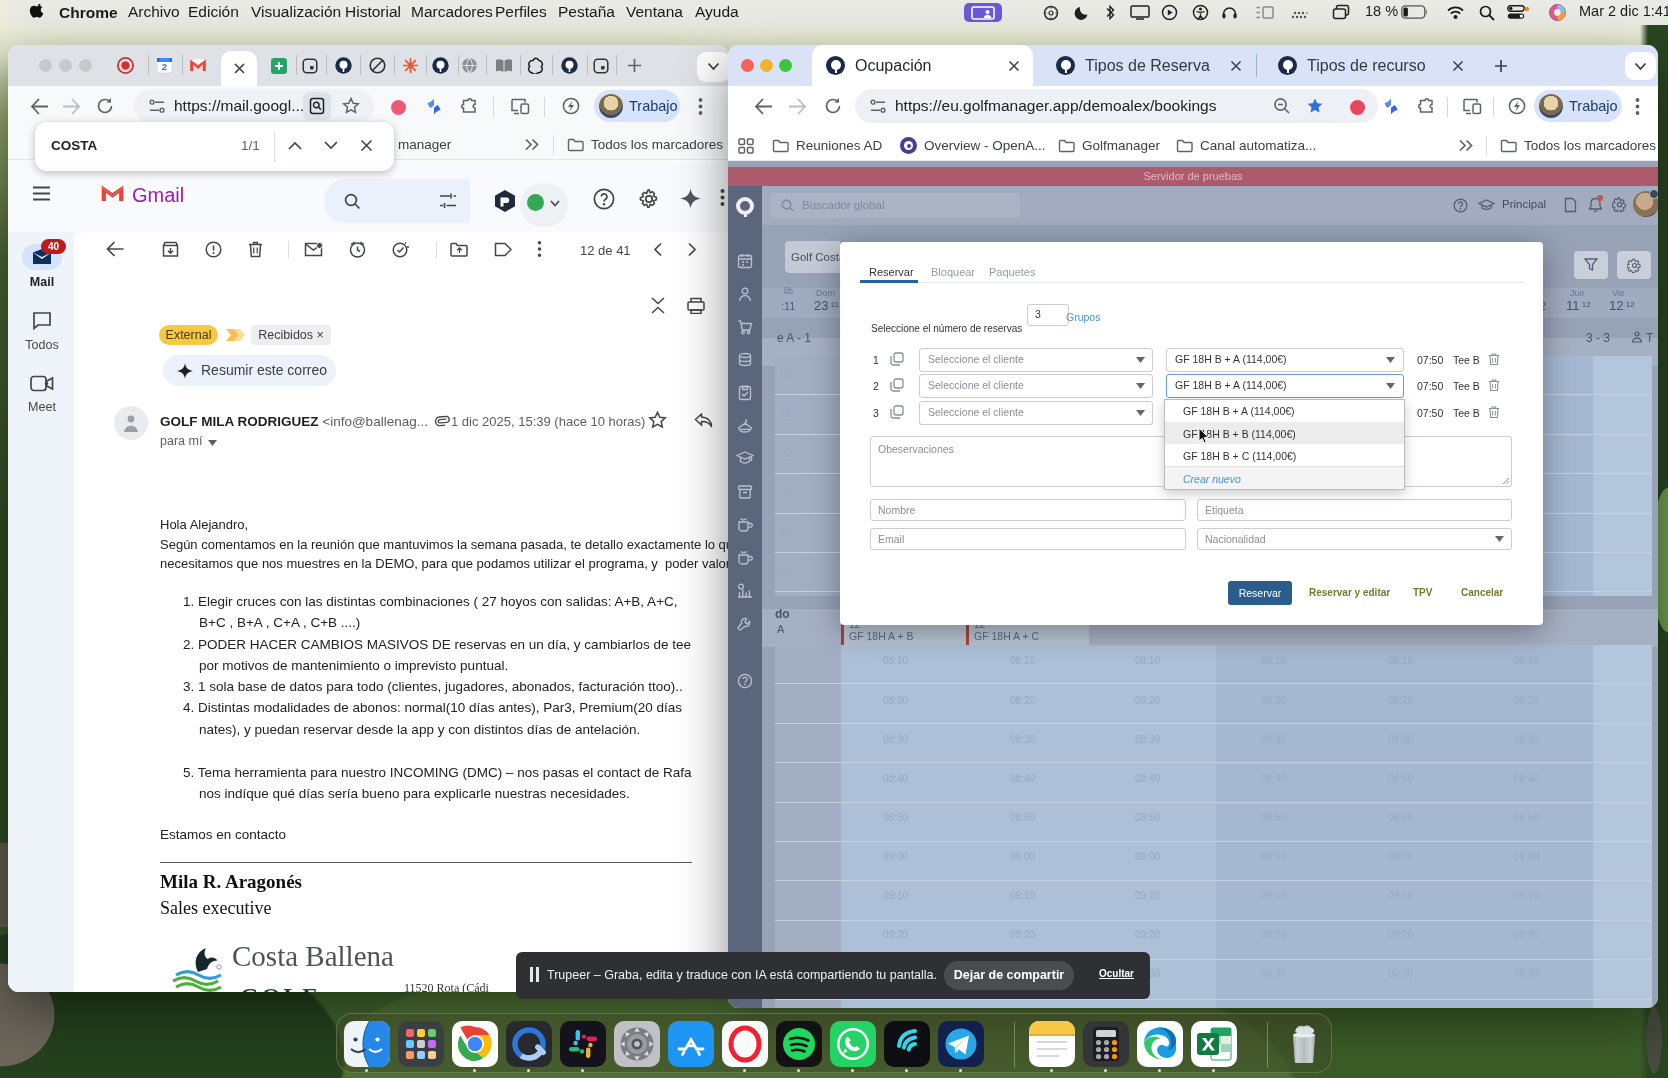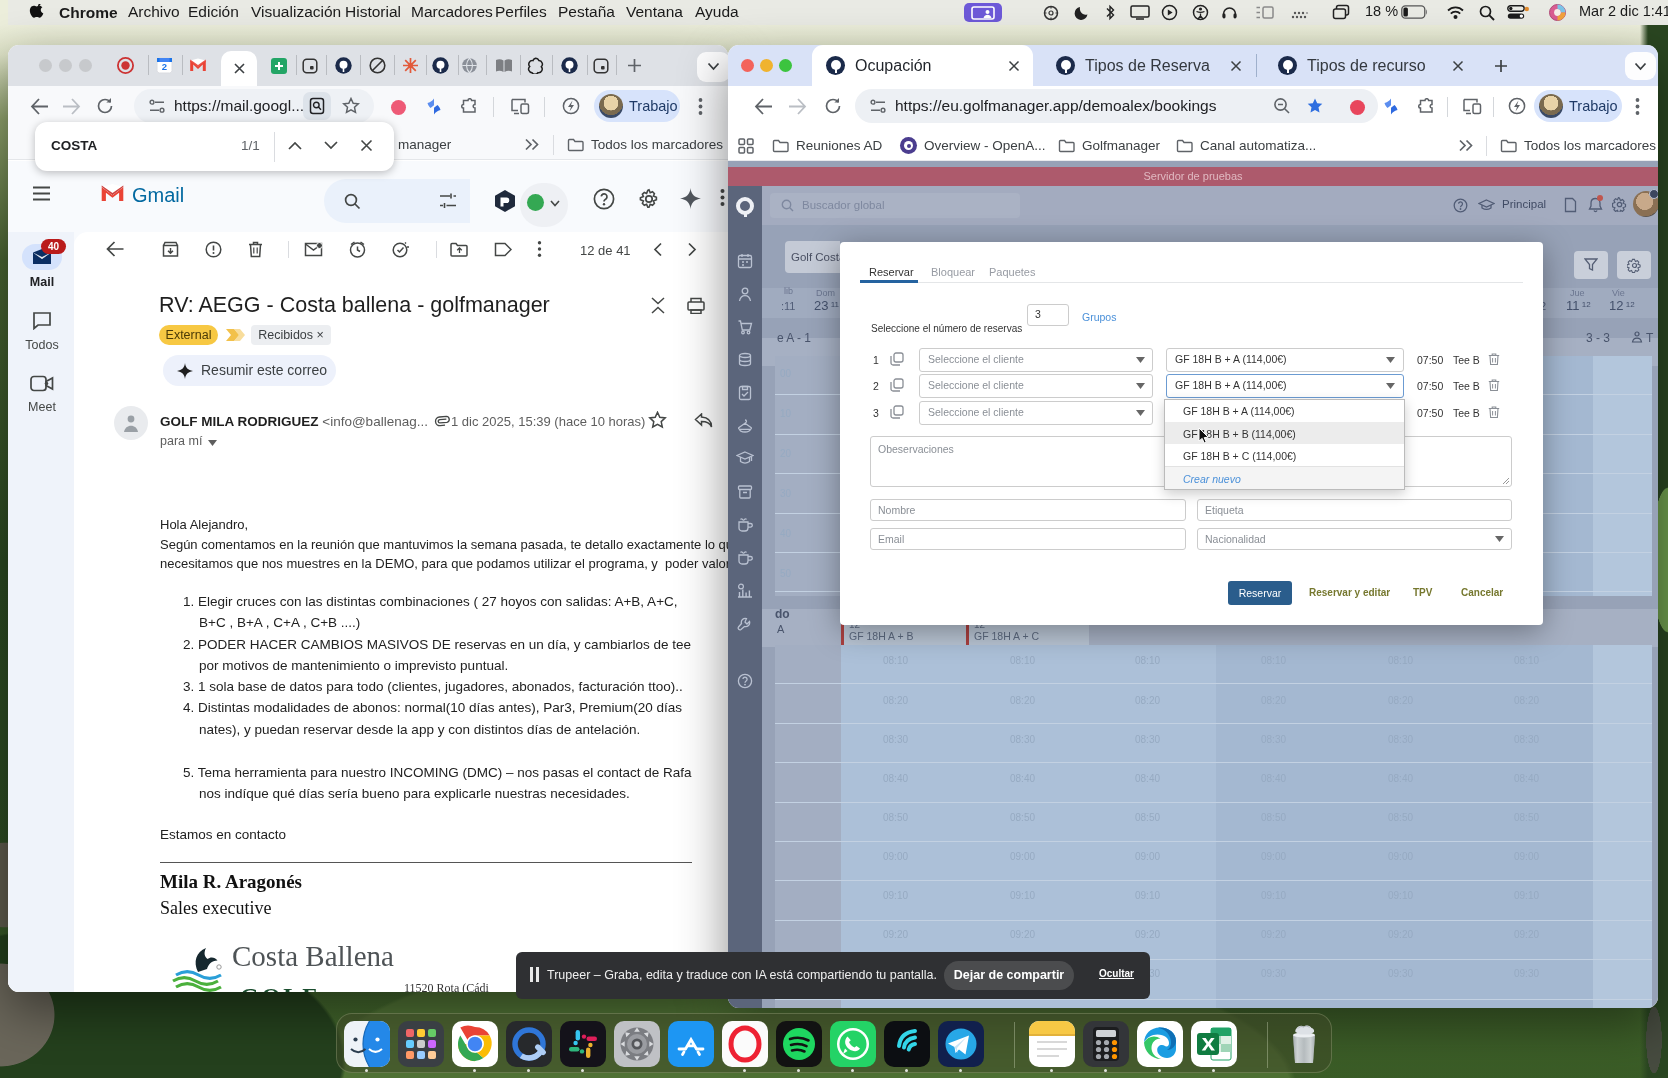--- a/index.html
+++ b/index.html
@@ -338,21 +338,21 @@
     <div class="abs" style="left:66px;top:187px;width:654px;height:760px;background:#fff;border-radius:14px 0 0 0"></div>
     
     <svg class="abs" style="left:24px;top:141px" width="19" height="15" viewBox="0 0 19 15">
         <path d="M1 1.5h17M1 7.5h17M1 13.5h17" stroke="#444746" stroke-width="1.9"></path>
       </svg>
     <svg class="abs" style="left:92px;top:138px" width="25" height="19" viewBox="0 0 25 19">
         <path d="M1.7 18V4l10.8 8.2L23.3 4v14h-4.2V9.8l-6.6 5-6.6-5V18z" fill="#ea4335"></path>
         <path d="M1.7 4 12.5 12.2 23.3 4 12.5 1z" fill="#fff"></path>
         <path d="M1.7 2.5v1.5l10.8 8.2L23.3 4V2.5L12.5 10z" fill="#c5221f" opacity=".85"></path>
       </svg>
-    <div class="abs" style="left:124px;top:139px;font-size:20px;color:#0369a1">Gmail</div>
+    <div class="abs" style="left:124px;top:139px;font-size:20px;color:#a21caf">Gmail</div>
     <div class="abs" style="left:316px;top:134px;width:146px;height:44px;background:#eaf1fb;border-radius:22px 0 0 22px"></div>
     <svg class="abs" style="left:336px;top:148px" width="17" height="17" viewBox="0 0 17 17">
         <circle cx="7" cy="7" r="5.4" fill="none" stroke="#444746" stroke-width="1.7"></circle>
         <path d="M11 11l4.5 4.5" stroke="#444746" stroke-width="1.7"></path>
       </svg>
     <svg class="abs" style="left:431px;top:147px" width="18" height="18" viewBox="0 0 18 18">
         <path d="M1 4h10M14.5 4H17M1 13.5h3M7.5 13.5H17" stroke="#444746" stroke-width="1.6"></path>
         <path d="M12 1.5v5M5.5 11v5" stroke="#444746" stroke-width="1.6"></path>
       </svg>
     <svg class="abs" style="left:486px;top:144px" width="22" height="24" viewBox="0 0 22 24">
@@ -450,21 +450,20 @@
         </g>
       </svg>
     <div class="abs" style="left:572px;top:198px;font-size:13px;color:#444746">12 de 41</div>
     <svg class="abs" style="left:645px;top:197px" width="10" height="15" viewBox="0 0 10 15">
         <path d="M8 1.5 2 7.5l6 6" fill="none" stroke="#444746" stroke-width="1.7"></path>
       </svg>
     <svg class="abs" style="left:679px;top:197px" width="10" height="15" viewBox="0 0 10 15">
         <path d="M2 1.5l6 6-6 6" fill="none" stroke="#444746" stroke-width="1.7"></path>
       </svg>
     
-    <div class="abs" style="left:151px;top:248px;font-size:21.5px;color:#1f1f1f">RV: AEGG - Costa ballena - golfmanager</div>
     <svg class="abs" style="left:643px;top:252px" width="14" height="17" viewBox="0 0 14 17">
         <path d="M1 1l6 5.5L13 1M1 16l6-5.5L13 16" fill="none" stroke="#444746" stroke-width="1.5"></path>
       </svg>
     <svg class="abs" style="left:679px;top:252px" width="18" height="17" viewBox="0 0 18 17">
         <path d="M4 5V1.5h10V5M4 13h10v3.5H4z" fill="none" stroke="#444746" stroke-width="1.5"></path>
         <path d="M2 5h14c.6 0 1 .4 1 1v6c0 .6-.4 1-1 1H2c-.6 0-1-.4-1-1V6c0-.6.4-1 1-1z" fill="none" stroke="#444746" stroke-width="1.5"></path>
       </svg>
     <div class="abs" style="left:151px;top:280px;width:59px;height:20px;background:#f7c843;border-radius:10px;color:#4a3a06;font-size:12.5px;text-align:center;line-height:20px">External</div>
     <svg class="abs" style="left:217px;top:283px" width="22" height="14" viewBox="0 0 22 14">
         <path d="M1 1h8l5 6-5 6H1l5-6z" fill="#f2c14b"></path>
@@ -905,21 +904,21 @@
 
     <div id="modal">
       <div class="abs" style="left:20px;top:40px;width:663px;height:1px;background:#e4e6e8"></div>
       <div class="abs" style="left:29px;top:24px;font-size:11px;color:#333">Reservar</div>
       <div class="abs" style="left:20px;top:38px;width:58px;height:3px;background:#2563a0"></div>
       <div class="abs" style="left:91px;top:24px;font-size:11px;color:#979ba3">Bloquear</div>
       <div class="abs" style="left:149px;top:24px;font-size:11px;color:#979ba3">Paquetes</div>
       <div class="abs" style="left:31px;top:81px;font-size:10px;color:#333">Seleccione el número de reservas</div>
       <div class="abs" style="left:187px;top:62px;width:42px;height:22px;border:1px solid #ccc;border-radius:3px"></div>
       <div class="abs" style="left:195px;top:66px;font-size:10.5px;color:#333">3</div>
-      <div class="abs" style="left:242px;top:69px;font-size:10.5px;color:#4a90d9">Grupos</div>
+      <div class="abs" style="left:226px;top:69px;font-size:10.5px;color:#4a90d9">Grupos</div>
 
       <div class="abs" style="left:33px;top:112px;font-size:10.5px;color:#333">1</div>
       <svg class="abs" style="left:50px;top:110px" width="14" height="14" viewBox="0 0 14 14">
           <rect x="4" y="1" width="9" height="9" rx="2" fill="none" stroke="#8a8f96" stroke-width="1.3"></rect>
           <path d="M10 13H3a2 2 0 0 1-2-2V4" fill="none" stroke="#8a8f96" stroke-width="1.3"></path>
         </svg>
       <div class="abs" style="left:79px;top:106px;width:234px;height:24px;border:1px solid #ccc;border-radius:3px"></div>
       <div class="abs" style="left:88px;top:111px;font-size:10.5px;color:#8a8f96">Seleccione el cliente</div>
       <svg class="abs" style="left:296px;top:115px" width="9" height="6" viewBox="0 0 9 6">
           <path d="M0 0h9L4.5 6z" fill="#666"></path>

